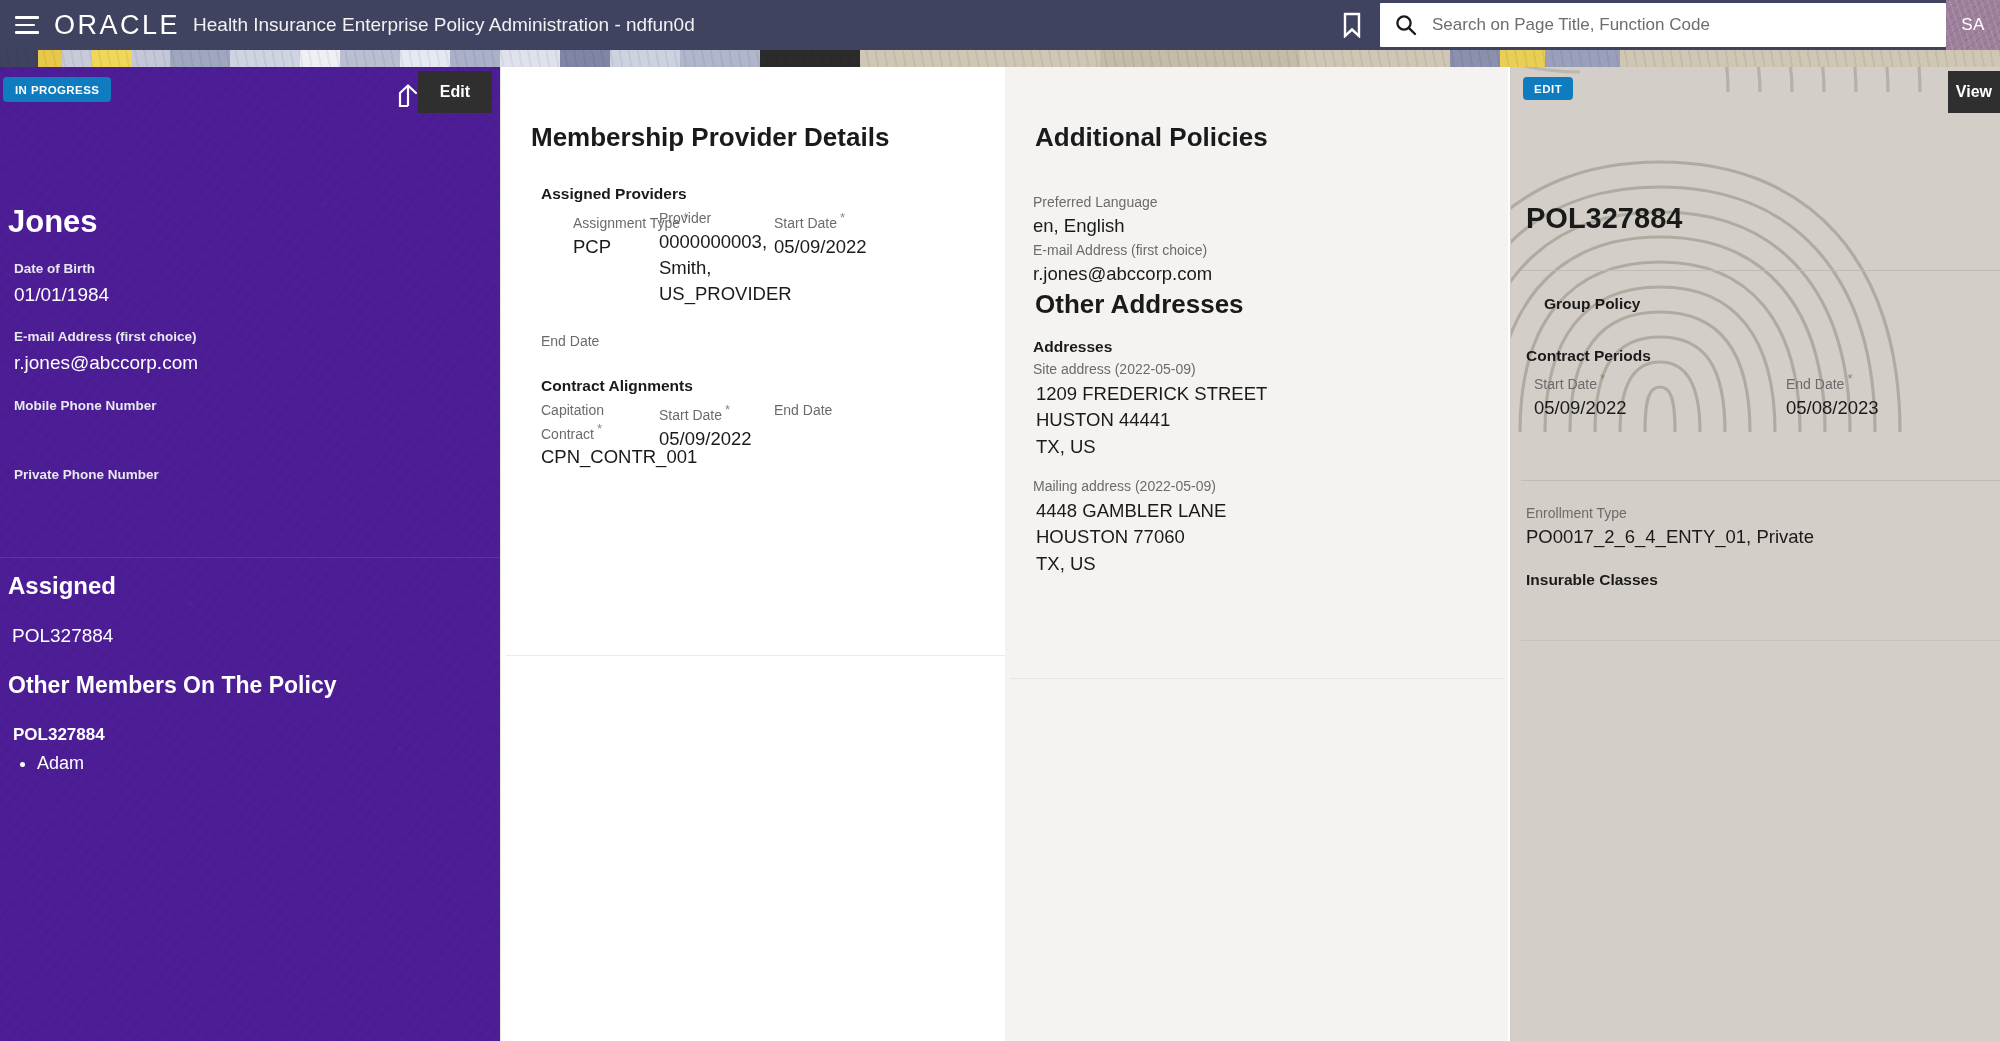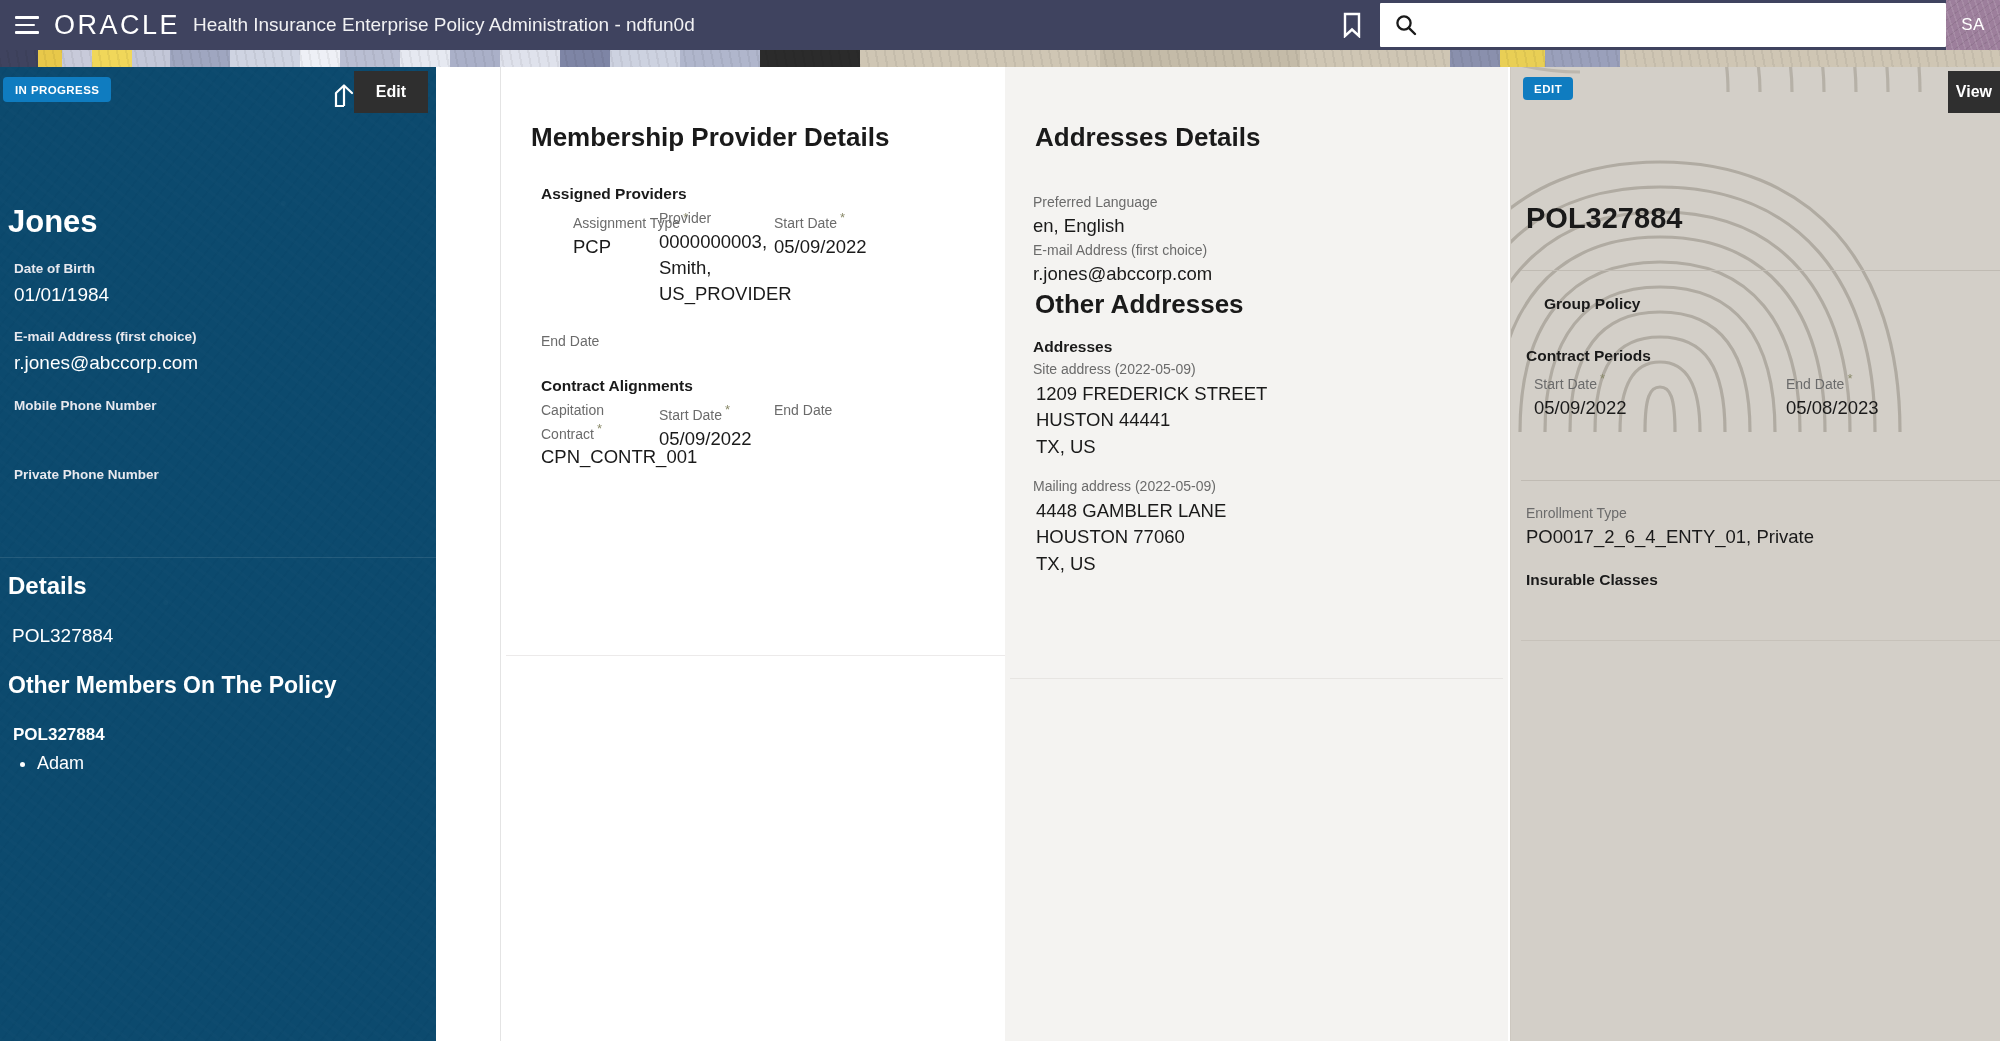--- a/index.html
+++ b/index.html
@@ -83,21 +83,21 @@
   #banner-strip .overlay {
     position:absolute; inset:0;
     background: repeating-linear-gradient(80deg, rgba(0,0,0,.05) 0 2px, transparent 2px 9px);
   }
 
   
   .panel { position: absolute; top: 67px; height: 974px; overflow:hidden; }
 
   
   #panel-member {
-    left:0; width: 436px; background:#0c4a6e;
+    left:0; width: 500px; background:#4c1d95;
   }
   #panel-member .noise {
     position:absolute; inset:0; opacity:.55;
     background:
       radial-gradient(circle at 12% 20%, rgba(255,255,255,.035) 0 2px, transparent 3px),
       radial-gradient(circle at 38% 55%, rgba(255,255,255,.03) 0 2px, transparent 3px),
       radial-gradient(circle at 65% 14%, rgba(255,255,255,.03) 0 2px, transparent 3px),
       radial-gradient(circle at 80% 70%, rgba(255,255,255,.03) 0 2px, transparent 3px),
       radial-gradient(circle at 25% 85%, rgba(255,255,255,.03) 0 2px, transparent 3px),
       repeating-linear-gradient(37deg, rgba(255,255,255,.015) 0 3px, transparent 3px 11px),
@@ -244,20 +244,21 @@
           <path d="M3 2 H17 V24 L10 17.5 L3 24 Z" fill="none" stroke="#ffffff" stroke-width="2.4"></path>
         </svg>
       </div>
       <div id="search-wrap">
         <div id="search-icon-box">
           <svg width="22" height="22" viewBox="0 0 22 22" aria-hidden="true">
             <circle cx="9" cy="9" r="6.6" fill="none" stroke="#1a1a1a" stroke-width="2.3"></circle>
             <line x1="13.8" y1="13.8" x2="20" y2="20" stroke="#1a1a1a" stroke-width="2.4" stroke-linecap="round"></line>
           </svg>
         </div>
+        <input id="search-input" type="text" placeholder="Search on Page Title, Function Code" style="">
       </div>
       <div id="avatar">
         <div class="tex"></div>
         <span>SA</span>
       </div>
     </div>
   </div>
 
   <div id="banner-strip">
     <div class="overlay"></div>
@@ -295,21 +296,21 @@
         <div class="m-value"></div>
       </div>
 
       <div class="m-field" style="top:399px;">
         <div class="m-label">Private Phone Number</div>
         <div class="m-value"></div>
       </div>
 
       <div id="member-divider"></div>
 
-      <div id="policies-heading">Details</div>
+      <div id="policies-heading">Assigned</div>
       <div id="policy-link">POL327884</div>
 
       <div id="other-members-heading">Other Members On The Policy</div>
       <div id="other-policy-id">POL327884</div>
       <ul id="other-members-list">
         <li>Adam</li>
       </ul>
     </div>
   </div>
 
@@ -352,21 +353,21 @@
 
     <div class="prov-col" id="ca-c3">
       <div class="f-label">End Date</div>
       <div class="f-value"></div>
     </div>
 
     <div id="provider-divider"></div>
   </div>
 
   <div class="panel" id="panel-additional">
-    <div class="p-title" id="additional-title">Addresses Details</div>
+    <div class="p-title" id="additional-title">Additional Policies</div>
 
     <div id="pref-lang">
       <div class="f-label">Preferred Language</div>
       <div class="f-value">en, English</div>
     </div>
 
     <div id="email-add">
       <div class="f-label">E-mail Address (first choice)</div>
       <div class="f-value">r.jones@abccorp.com</div>
     </div>

